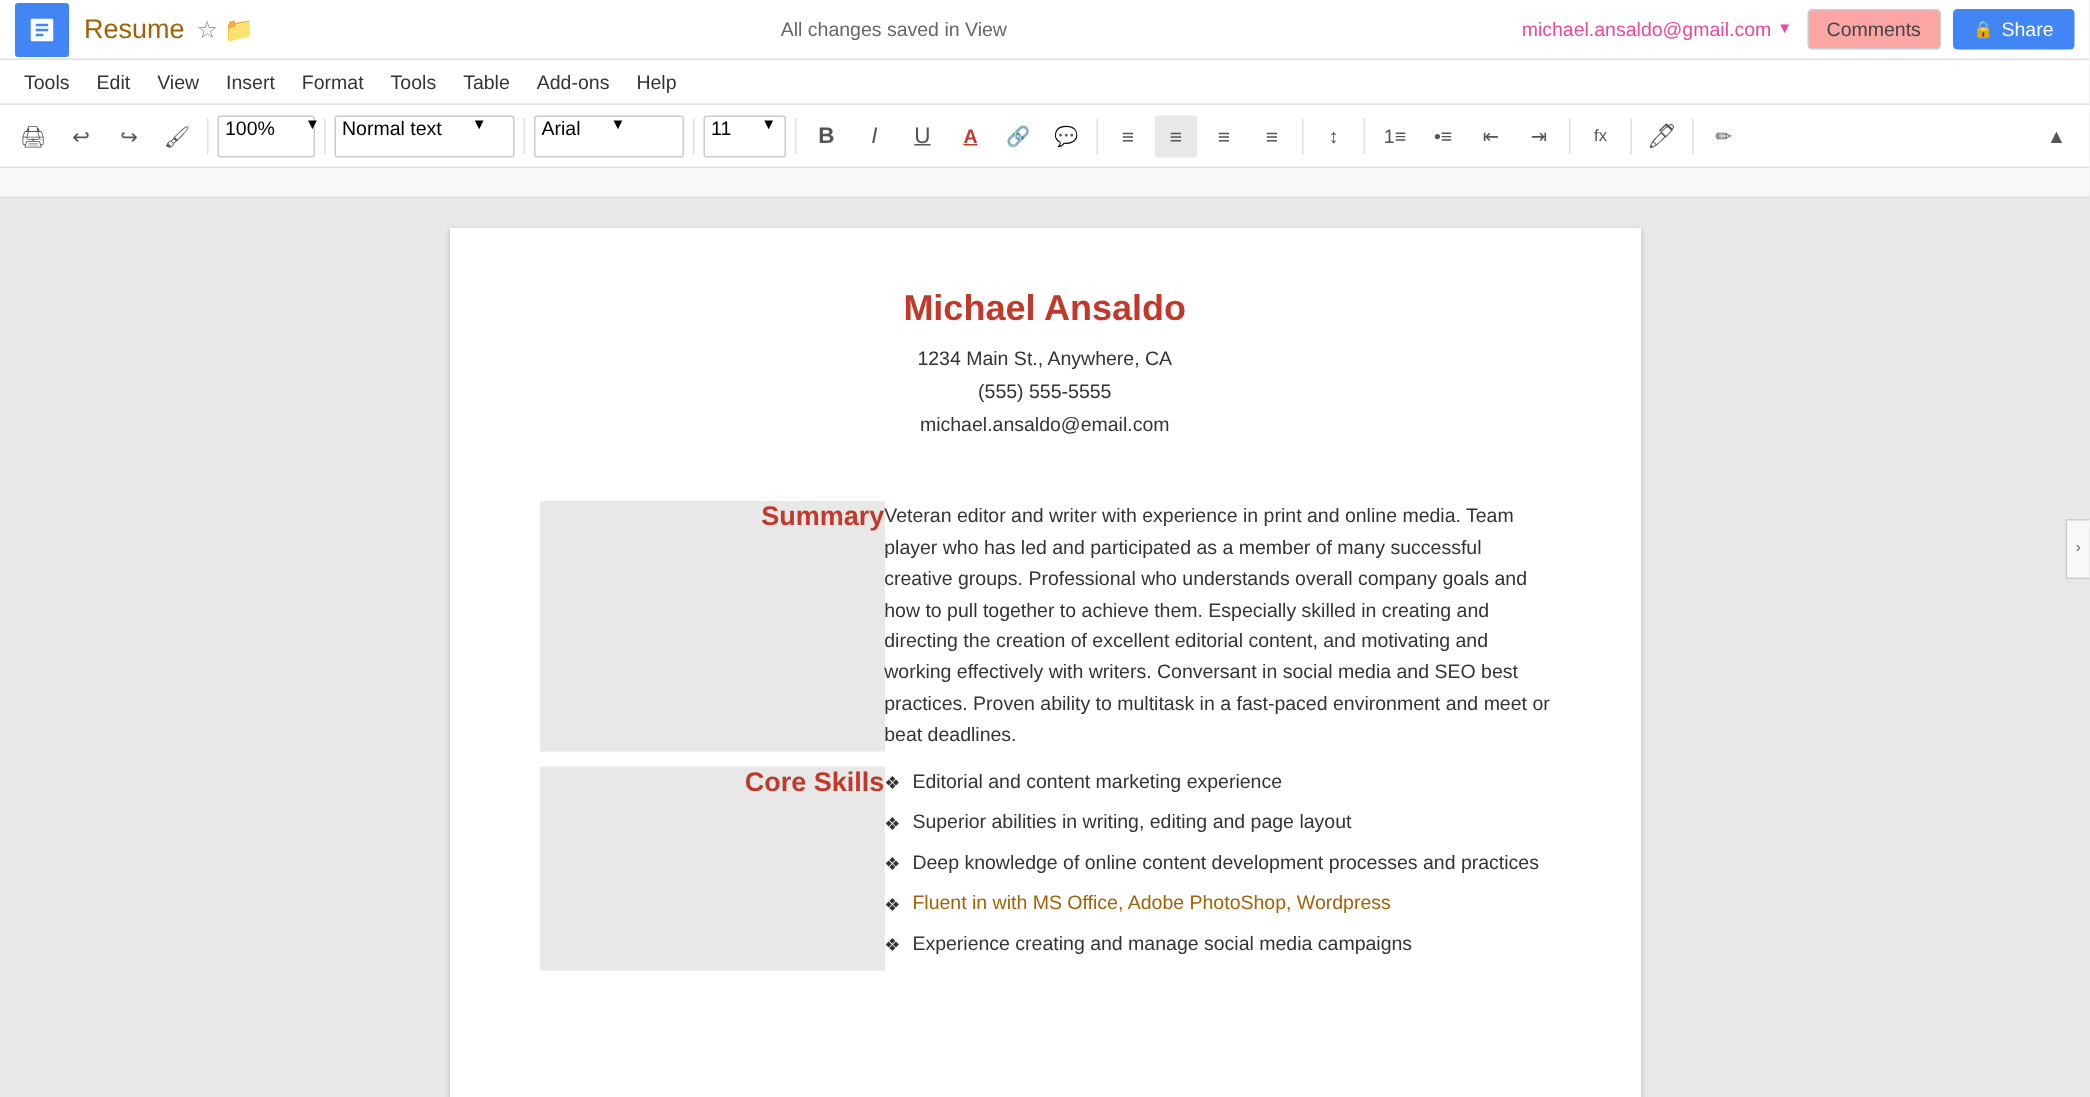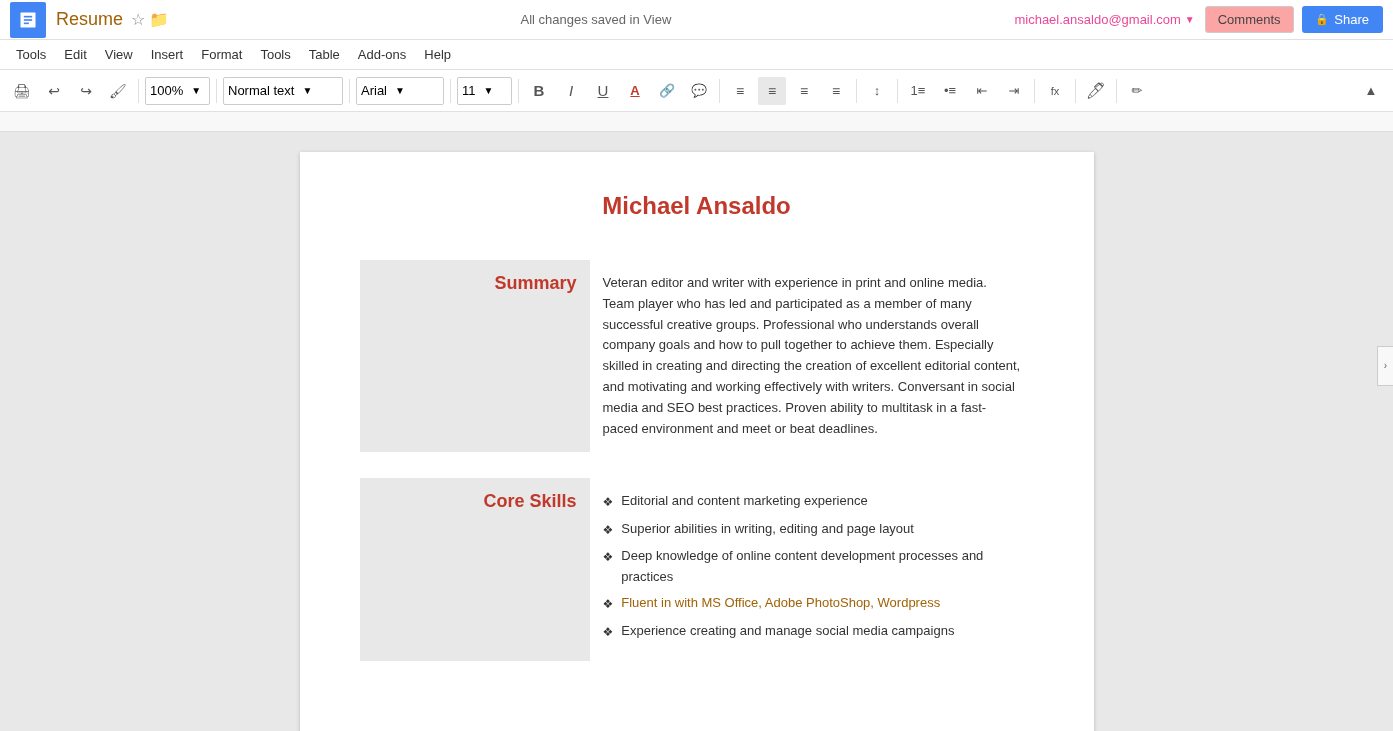--- a/index.html
+++ b/index.html
@@ -66,25 +66,25 @@
     .toolbar-btn {
       display: inline-flex; align-items: center; justify-content: center;
       width: 28px; height: 28px; border: none; background: transparent;
       cursor: pointer; border-radius: 2px; font-size: 14px; color: #555;
       flex-shrink: 0;
     }
     .toolbar-separator { width: 1px; height: 24px; background: #e0e0e0; margin: 0 2px; flex-shrink: 0; }
     .toolbar-select {
       height: 28px; border: 1px solid #ccc; border-radius: 2px;
       font-size: 13px; padding: 0 4px; cursor: pointer; background: #fff;
-      display: inline-flex; align-items: center; gap: 8px; flex-shrink: 0;
+      display: inline-flex; gap: 20px; flex-shrink: 0;
     }
     #zoom-select { width: 65px; }
     #style-select { width: 120px; }
-    #font-select { width: 88px; }
+    #font-select { width: 100px; }
     #size-select { width: 55px; }
 
     
     #ruler {
       height: 20px; background: #f8f8f8; border-bottom: 1px solid #ddd;
       position: relative; overflow: hidden;
     }
     #ruler-inner {
       position: absolute; left: 0; right: 0; height: 100%;
       display: flex; align-items: flex-end;
@@ -122,21 +122,21 @@
       color: #333;
       line-height: 1.7;
     }
 
     .resume-table {
       width: 100%;
       border-collapse: collapse;
     }
     .resume-table td {
       vertical-align: top;
-      padding: 13px;
+      padding: 0;
     }
     .section-label-cell {
       width: 230px;
       background: #e8e8e8;
       padding: 20px 15px;
       text-align: right;
       vertical-align: middle;
     }
     .section-label {
       font-size: 18px;
@@ -313,20 +313,25 @@
 
 <div id="ruler">
   <div id="ruler-inner"></div>
 </div>
 
 <div id="doc-area">
   <div id="page">
 
     <div class="resume-header">
       <div class="resume-name">Michael Ansaldo</div>
+      <div class="resume-contact">
+        <div>1234 Main St., Anywhere, CA</div>
+        <div>(555) 555-5555</div>
+        <div>michael.ansaldo@email.com</div>
+      </div>
     </div>
 
     <table class="resume-table">
       <tbody>
 
         <tr>
           <td class="section-label-cell">
             <span class="section-label">Summary</span>
           </td>
           <td class="section-content-cell">

